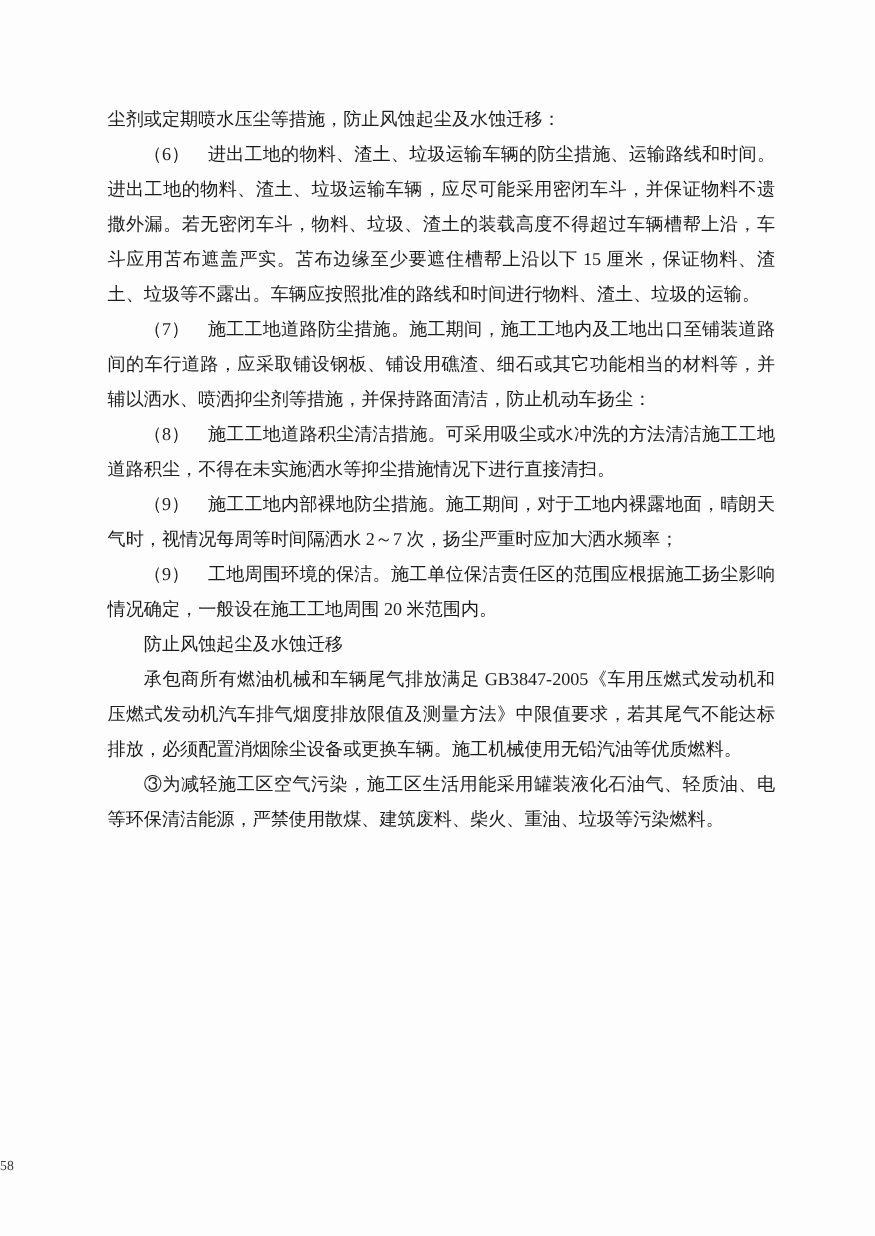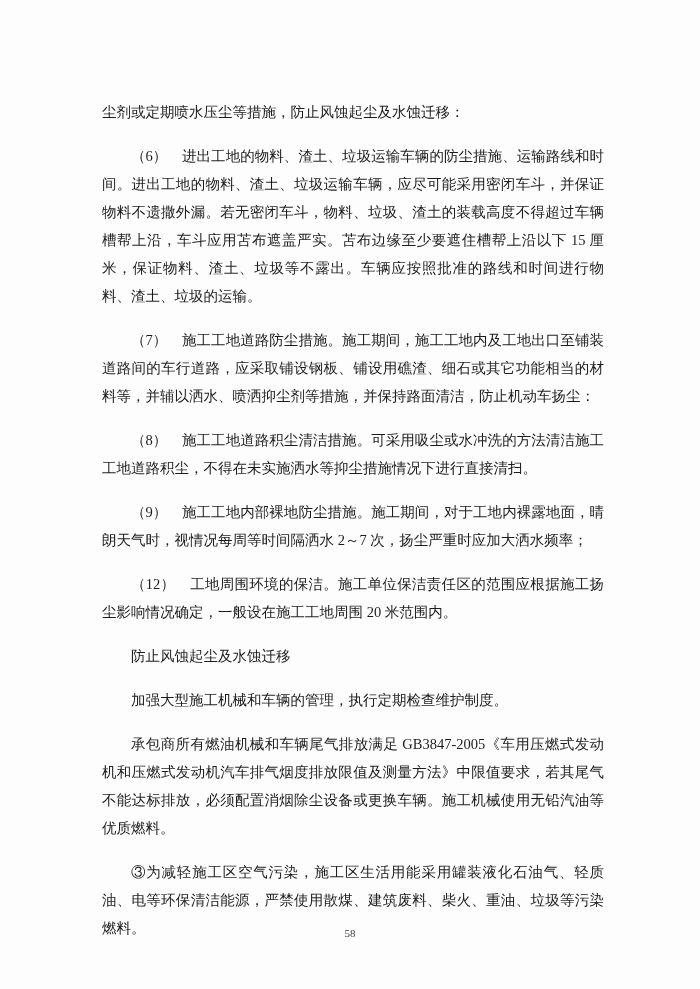--- a/index.html
+++ b/index.html
@@ -19,48 +19,47 @@
     position: absolute;
     left: 86px;
     top: 82px;
     width: 534px;
     font-size: 14.5px;
     line-height: 28px;
     color: #1c1c1c;
     text-align: justify;
   }
   .content p {
-    margin: 16px;
+    margin: 0;
     padding: 0;
     text-indent: 2em;
     word-break: break-all;
   }
   .content p.no-indent {
     text-indent: 0;
   }
   .footer {
     position: absolute;
     top: 927px;
     left: 0;
     width: 100%;
-    text-align: center;
+    text-align: left;
     font-size: 11px;
     color: #3a3a3a;
   }
 </style>
 </head>
 <body>
 
 <div class="page">
   <div class="content">
     <p class="no-indent">尘剂或定期喷水压尘等措施，防止风蚀起尘及水蚀迁移：</p>
     <p>（6）　进出工地的物料、渣土、垃圾运输车辆的防尘措施、运输路线和时间。进出工地的物料、渣土、垃圾运输车辆，应尽可能采用密闭车斗，并保证物料不遗撒外漏。若无密闭车斗，物料、垃圾、渣土的装载高度不得超过车辆槽帮上沿，车斗应用苫布遮盖严实。苫布边缘至少要遮住槽帮上沿以下 15 厘米，保证物料、渣土、垃圾等不露出。车辆应按照批准的路线和时间进行物料、渣土、垃圾的运输。</p>
     <p>（7）　施工工地道路防尘措施。施工期间，施工工地内及工地出口至铺装道路间的车行道路，应采取铺设钢板、铺设用礁渣、细石或其它功能相当的材料等，并辅以洒水、喷洒抑尘剂等措施，并保持路面清洁，防止机动车扬尘：</p>
     <p>（8）　施工工地道路积尘清洁措施。可采用吸尘或水冲洗的方法清洁施工工地道路积尘，不得在未实施洒水等抑尘措施情况下进行直接清扫。</p>
     <p>（9）　施工工地内部裸地防尘措施。施工期间，对于工地内裸露地面，晴朗天气时，视情况每周等时间隔洒水 2～7 次，扬尘严重时应加大洒水频率；</p>
-    <p>（12）　工地周围环境的保洁。施工单位保洁责任区的范围应根据施工扬尘影响情况确定，一般设在施工工地周围 20 米范围内。</p>
+    <p>（9）　工地周围环境的保洁。施工单位保洁责任区的范围应根据施工扬尘影响情况确定，一般设在施工工地周围 20 米范围内。</p>
     <p>防止风蚀起尘及水蚀迁移</p>
-    <p>加强大型施工机械和车辆的管理，执行定期检查维护制度。</p>
     <p>承包商所有燃油机械和车辆尾气排放满足 GB3847-2005《车用压燃式发动机和压燃式发动机汽车排气烟度排放限值及测量方法》中限值要求，若其尾气不能达标排放，必须配置消烟除尘设备或更换车辆。施工机械使用无铅汽油等优质燃料。</p>
     <p>③为减轻施工区空气污染，施工区生活用能采用罐装液化石油气、轻质油、电等环保清洁能源，严禁使用散煤、建筑废料、柴火、重油、垃圾等污染燃料。</p>
   </div>
   <div class="footer">58</div>
 </div>
 
 </body></html>

